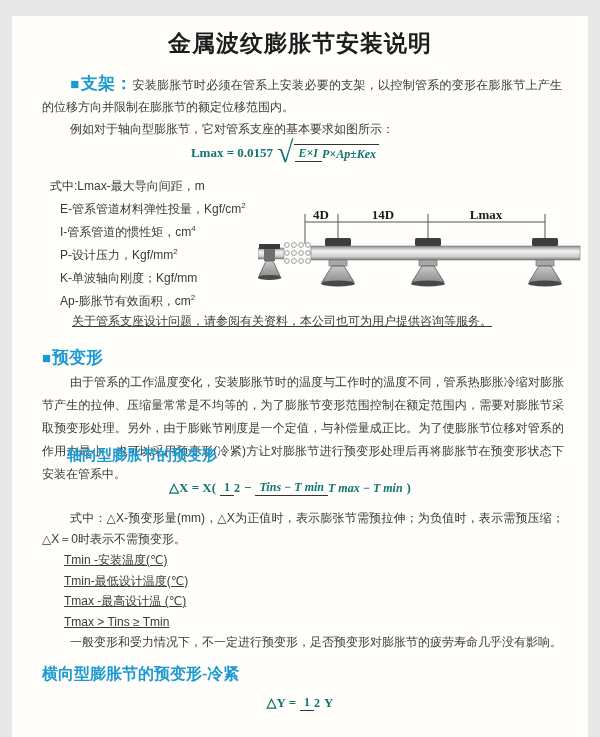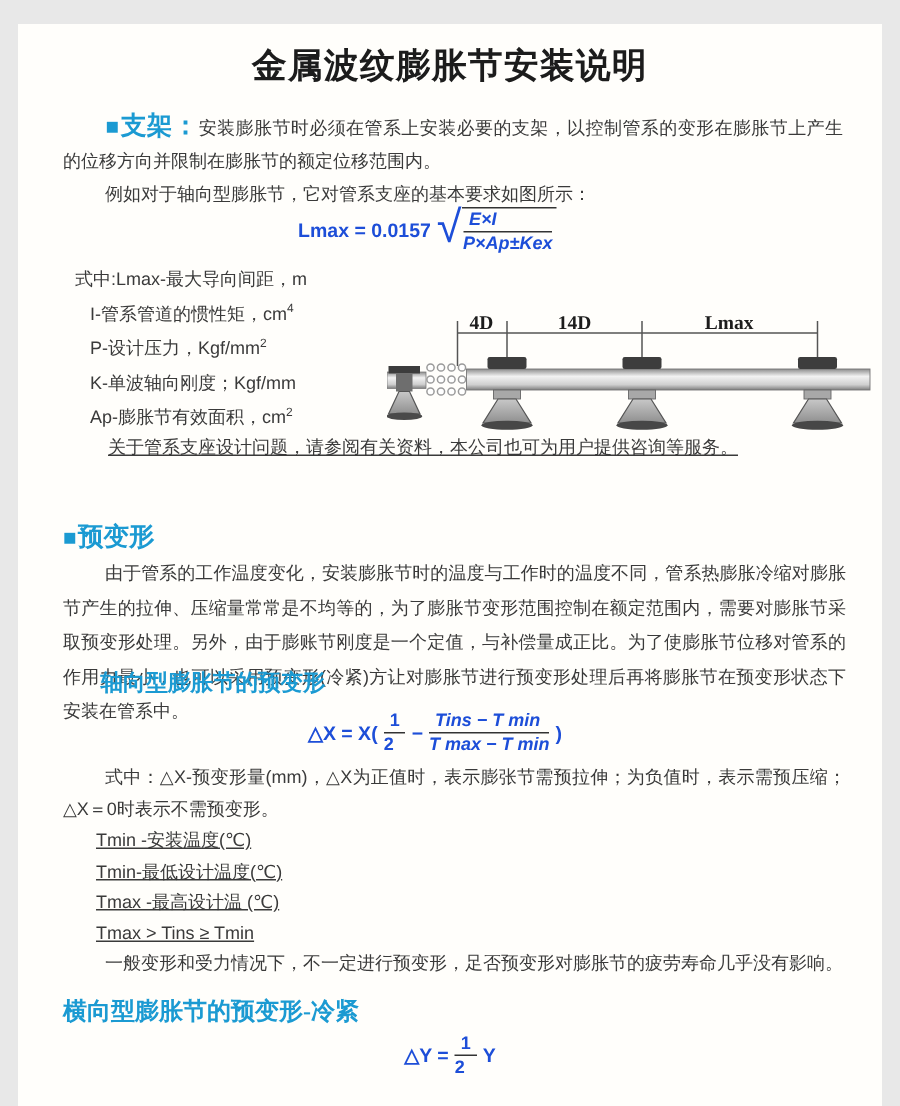--- a/index.html
+++ b/index.html
@@ -18,25 +18,25 @@
   .para { line-height:22px; text-align:justify; }
   .indent { text-indent:28px; }
   .sec-head-inline { color:var(--accent); font-weight:bold; font-size:17px; }
   .bullet { color:var(--accent); font-size:15px; margin-right:1px; }
   .sec-head {
     color:var(--accent); font-weight:bold; font-size:17px;
   }
   .sub-head { color:var(--accent); font-weight:bold;font-family:Liberation Serif, serif; }
   
   .formula {
-    font-family:Liberation Sans, sans-serif;
-    font-weight:bold; color:#1d4ed8; font-size:13px;
+    font-family:Liberation Serif, serif;
+    font-weight:bold; color:#0f766e; font-size:13px;
     display:flex; align-items:center; justify-content:center; gap:4px;
   }
-  .frac { display:inline-flex; flex-direction:column; text-align:left; line-height:13px; font-size:12px; vertical-align:middle; }
+  .frac { display:inline-flex; flex-direction:row; text-align:center; line-height:13px; font-size:12px; vertical-align:middle; }
   .frac .fnum { border-bottom:1px solid #333; padding:0 4px 1px; }
   .frac .fden { padding-top:1px; }
   .ital { font-style:italic; }
   .sqrt { display:inline-flex; align-items:center; }
   .rad-sym { font-size:30px; font-weight:normal; line-height:30px; transform:translateY(-1px); }
   .radicand { border-top:1.5px solid #333; padding:1px 3px 0 1px; }
   
   .def-line { line-height:20px; white-space:nowrap; }
   sup { font-size:8px; }
   .notes .para { line-height:20.5px; }
@@ -67,20 +67,21 @@
         <span class="frac ital">
           <span class="fnum">E×I</span>
           <span class="fden">P×Ap±Kex</span>
         </span>
       </span>
     </span>
   </div>
 
   <div class="abs" style="top:157px; left:38px;">
     <div class="def-line"><span>式中:Lmax-最大导向间距，m</span><sup></sup></div>
+    <div class="def-line ind10"><span>E-管系管道材料弹性投量，Kgf/cm</span><sup>2</sup></div>
     <div class="def-line ind10"><span>I-管系管道的惯性矩，cm</span><sup>4</sup></div>
     <div class="def-line ind10"><span>P-设计压力，Kgf/mm</span><sup>2</sup></div>
     <div class="def-line ind10"><span>K-单波轴向刚度；Kgf/mm</span><sup></sup></div>
     <div class="def-line ind10"><span>Ap-膨胀节有效面积，cm</span><sup>2</sup></div>
     <div class="def-line ind22"><span>关于管系支座设计问题，请参阅有关资料，本公司也可为用户提供咨询等服务。</span></div>
   </div>
 
   <div class="abs diagram-box">
     <svg width="340" height="98" viewBox="0 0 340 98" xmlns="http://www.w3.org/2000/svg">
       <defs>

